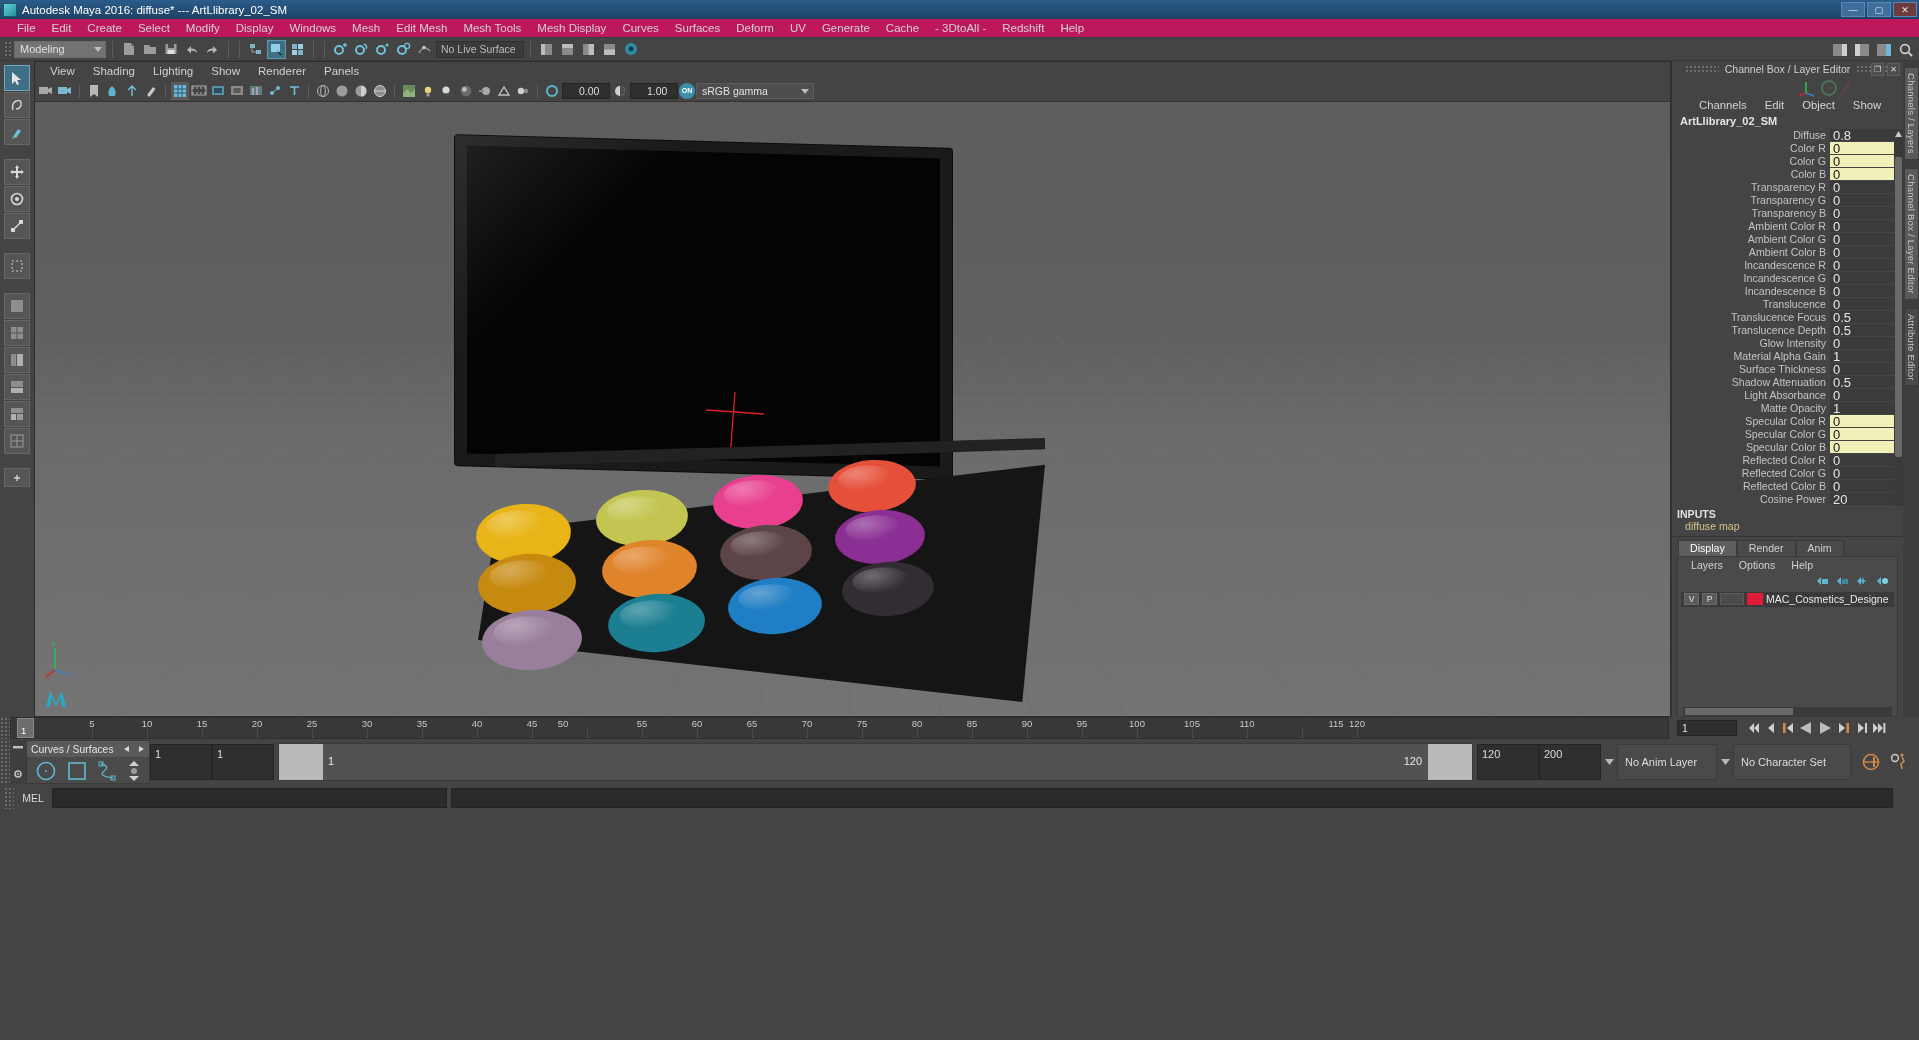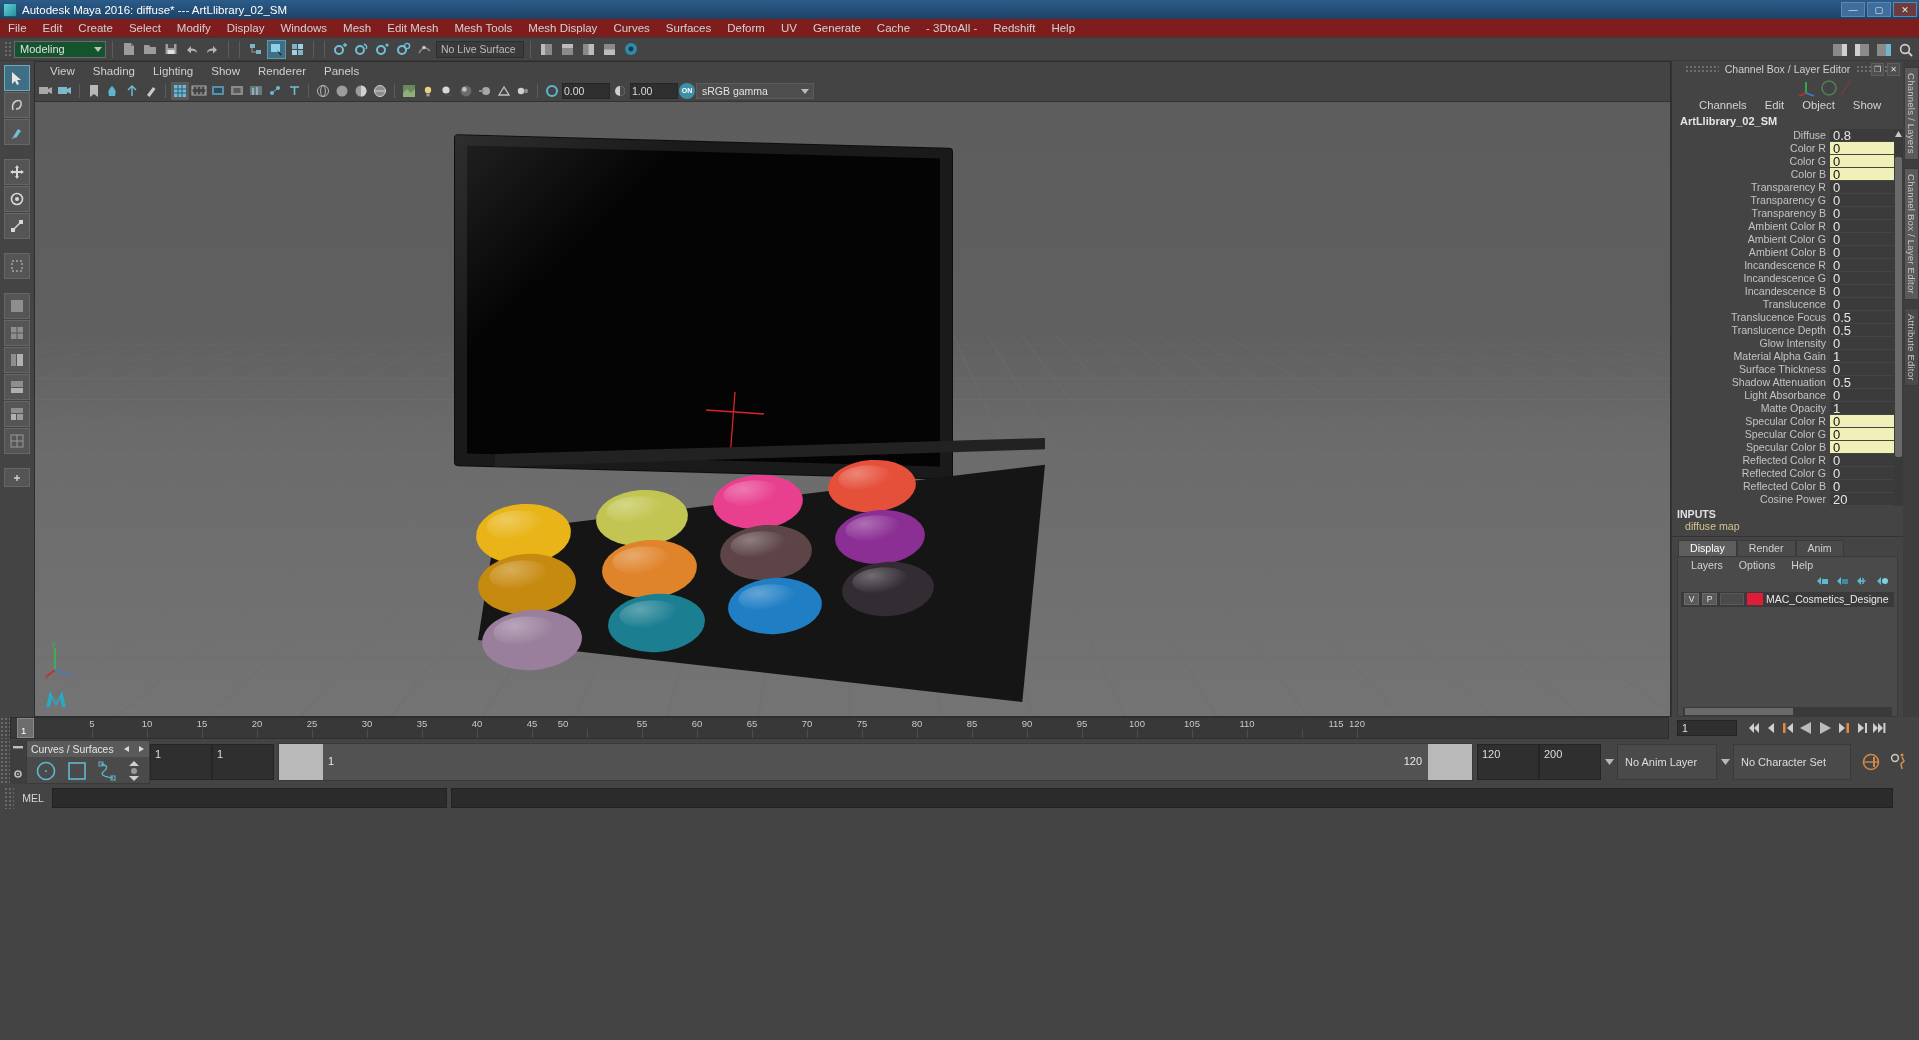--- a/index.html
+++ b/index.html
@@ -8,26 +8,26 @@
 
   
   .titlebar{ height:19px; background:linear-gradient(to bottom,#2b5c8a,#1d4265); display:flex; align-items:center; position:relative; }
   .title-icon{ width:14px;height:14px;margin:0 5px 0 3px;background:linear-gradient(135deg,#5fd0d8,#2a8f9c);border:1px solid #1a5a66;flex:none;}
   .title-text{ color:#fff; font-size:11.5px; white-space:nowrap; }
   .win-btns{ position:absolute; right:2px; top:2px; display:flex; gap:2px; }
   .win-btn{ width:24px;height:15px;background:#3f6e9c;border:1px solid #5a87b4;display:flex;align-items:center;justify-content:center;color:#e8e8e8;font-size:9px;}
   .win-btn.close{ background:#6d3b3b; }
 
   
-  .menubar{ height:19px; background:#7f1d1d; display:flex; align-items:center; padding-left:0; border-bottom:1px solid #3a3a3a;}
+  .menubar{ height:19px; background:#be185d; display:flex; align-items:center; padding-left:9px; border-bottom:1px solid #3a3a3a;}
   .menubar .mi{ padding:1px 8px; color:#d2d2d2; font-size:11.5px; white-space:nowrap;}
 
   
   .statusbar{ height:23px; background:#444; display:flex; align-items:center; padding-left:4px; gap:2px; border-bottom:1px solid #3a3a3a; position:relative;}
-  .menuset{ width:92px; height:17px; background:#14532d; border:1px solid #6a6a6a; display:flex; align-items:center; padding-left:5px; font-size:11px; color:#e0e0e0; position:relative;}
+  .menuset{ width:92px; height:17px; background:#737373; border:1px solid #6a6a6a; display:flex; align-items:center; padding-left:5px; font-size:11px; color:#e0e0e0; position:relative;}
   .menuset .arw{ position:absolute; right:3px; top:5px; border-left:4px solid transparent;border-right:4px solid transparent;border-top:5px solid #bdbdbd;}
   .sep{ width:1px; height:17px; background:#5c5c5c; margin:0 4px;}
   .tbtn{ width:19px;height:19px;display:flex;align-items:center;justify-content:center;color:#c6c6c6;}
   .tbtn svg{ display:block; }
   .tbtn.on{ background:#3e6f84; border:1px solid #5d98ad;}
   .livefield{ width:88px;height:17px;background:#3a3a3a;border:1px solid #2e2e2e;display:flex;align-items:center;padding-left:4px;font-size:10.5px;color:#bbb;}
   .right-status{ position:absolute; right:4px; top:2px; display:flex; gap:3px; align-items:center;}
 
   
   .mainrow{ display:flex; height:656px; }
@@ -39,21 +39,21 @@
   .toolgap{ height:12px;}
   .tool.sm{ height:19px; }
 
   
   .viewwrap{ flex:1; display:flex; flex-direction:column; background:#3c3c3c; border:1px solid #2d2d2d;}
   .panelmenu{ height:18px; background:#444; display:flex; align-items:center; padding-left:6px;}
   .panelmenu .pm{ padding:0 9px; font-size:11.5px; color:#d0d0d0;}
   .viewtools{ height:22px; background:#444; display:flex; align-items:center; padding-left:2px; gap:1px; border-bottom:1px solid #333;}
   .vt{ width:18px;height:18px;display:flex;align-items:center;justify-content:center;color:#c0c0c0;}
   .vt.act{ background:#5a5a5a;}
-  .numfield{ width:48px;height:16px;background:#2f2f2f;border:1px solid #252525;color:#dcdcdc;font-size:10.5px;display:flex;align-items:center;padding-left:1px;}
+  .numfield{ width:48px;height:16px;background:#2f2f2f;border:1px solid #252525;color:#dcdcdc;font-size:10.5px;display:flex;align-items:center;padding-left:16px;}
   .onbadge{ width:16px;height:16px;border-radius:50%;background:#3e8fa8;color:#fff;font-size:7px;display:flex;align-items:center;justify-content:center;font-weight:bold;}
   .gammabox{ width:118px;height:16px;background:#4e4e4e;border:1px solid #5c5c5c;font-size:10.5px;display:flex;align-items:center;padding-left:5px;position:relative;color:#e2e2e2;}
   .gammabox .arw{ position:absolute;right:4px;top:5px;border-left:4px solid transparent;border-right:4px solid transparent;border-top:5px solid #bbb;}
 
   
   .viewport{ flex:1; position:relative; overflow:hidden;
     background:linear-gradient(to bottom,#5d5d5d 0%,#606060 38%,#6b6b6b 55%,#747474 100%); }
   .grid{ position:absolute; left:0; top:38%; width:100%; height:62%;
      background-image:
        repeating-linear-gradient(0deg, rgba(110,110,110,.55) 0 1px, transparent 1px 26px),

